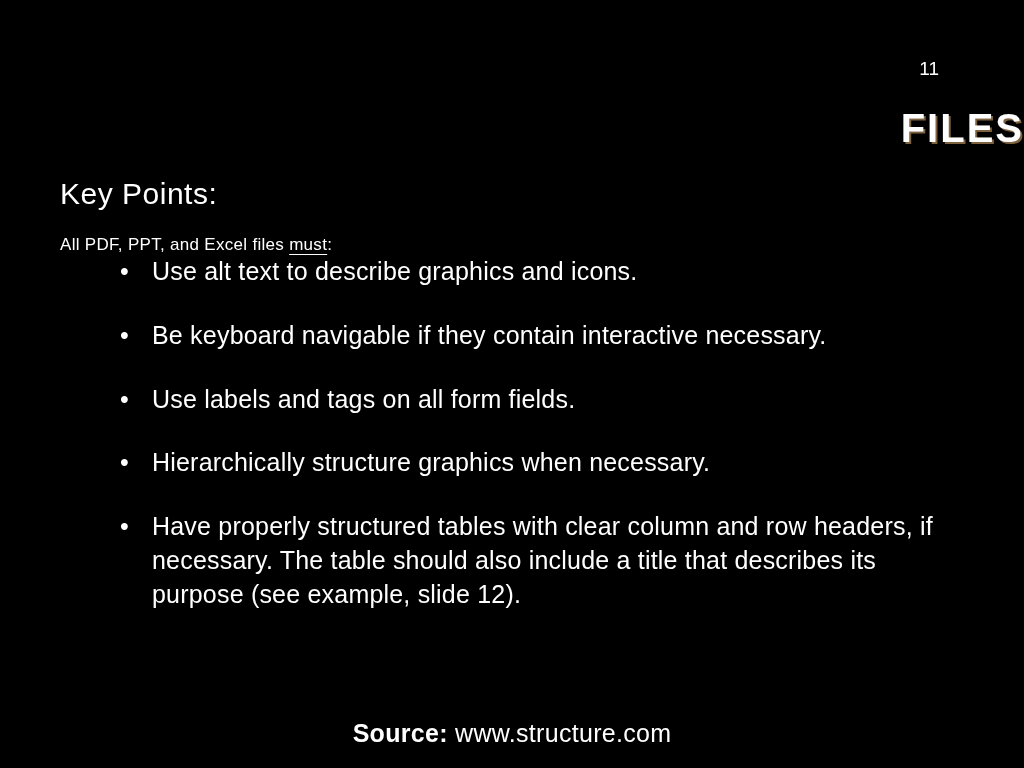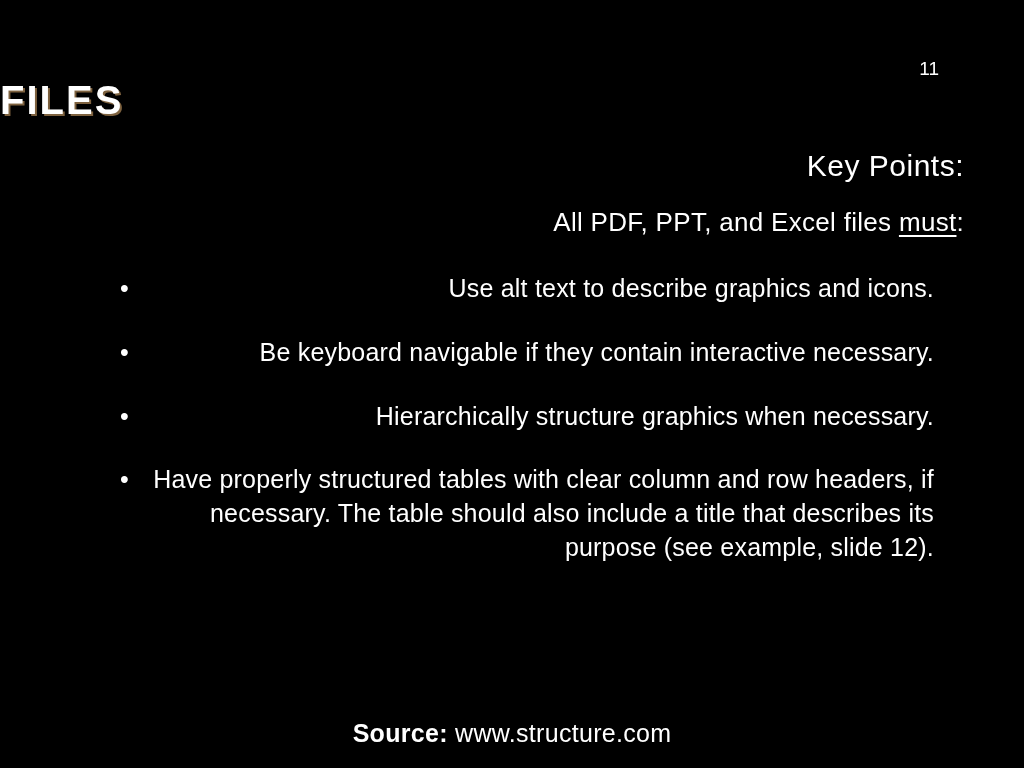--- a/index.html
+++ b/index.html
@@ -13,49 +13,47 @@
     overflow: hidden;
   }
   .page-number {
     position: absolute;
     top: 58px;
     right: 85px;
     font-size: 19px;
     font-weight: 500;
   }
   .title {
-    text-align: left;
+    text-align: right;
     font-size: 40px;
     font-weight: 700;
     letter-spacing: 2px;
-    padding-top: 78px;
+    padding-top: 106px;
     text-shadow: 2px 2px 0px rgba(180, 140, 90, 0.7);
   }
   .content {
     padding: 0 60px;
-    text-align: right;
   }
   .key-points-label {
     font-size: 30px;
     font-weight: 400;
     margin-top: 26px;
     letter-spacing: 0.5px;
   }
   .intro-line {
-    font-size: 26px;
+    font-size: 17px;
     font-weight: 400;
     margin-top: 24px;
     letter-spacing: 0.3px;
   }
   .intro-line .underline-word {
     text-decoration: underline;
     text-underline-offset: 4px;
   }
   ul.bullets {
-    margin-top: 34px;
     padding-left: 92px;
     list-style: none;
   }
   ul.bullets li {
     position: relative;
     font-size: 25px;
     font-weight: 400;
     line-height: 1.35;
     margin-bottom: 30px;
     letter-spacing: 0.2px;
@@ -91,20 +89,21 @@
 <div class="content">
   <div class="key-points-label">Key Points:</div>
 
   <div class="intro-line">
     <span>All PDF, PPT, and Excel files </span><span class="underline-word">must</span><span>:</span>
   </div>
 
   <ul class="bullets">
     <li>Use alt text to describe graphics and icons.</li>
     <li>Be keyboard navigable if they contain interactive necessary.</li>
+    <li>Use labels and tags on all form fields.</li>
     <li>Hierarchically structure graphics when necessary.</li>
     <li>Have properly structured tables with clear column and row headers, if necessary. The table should also include a title that describes its purpose (see example, slide 12).</li>
   </ul>
 </div>
 
 <div class="source">
   <span class="source-label">Source:</span>
   <span>www.structure.com</span>
 </div>
 

